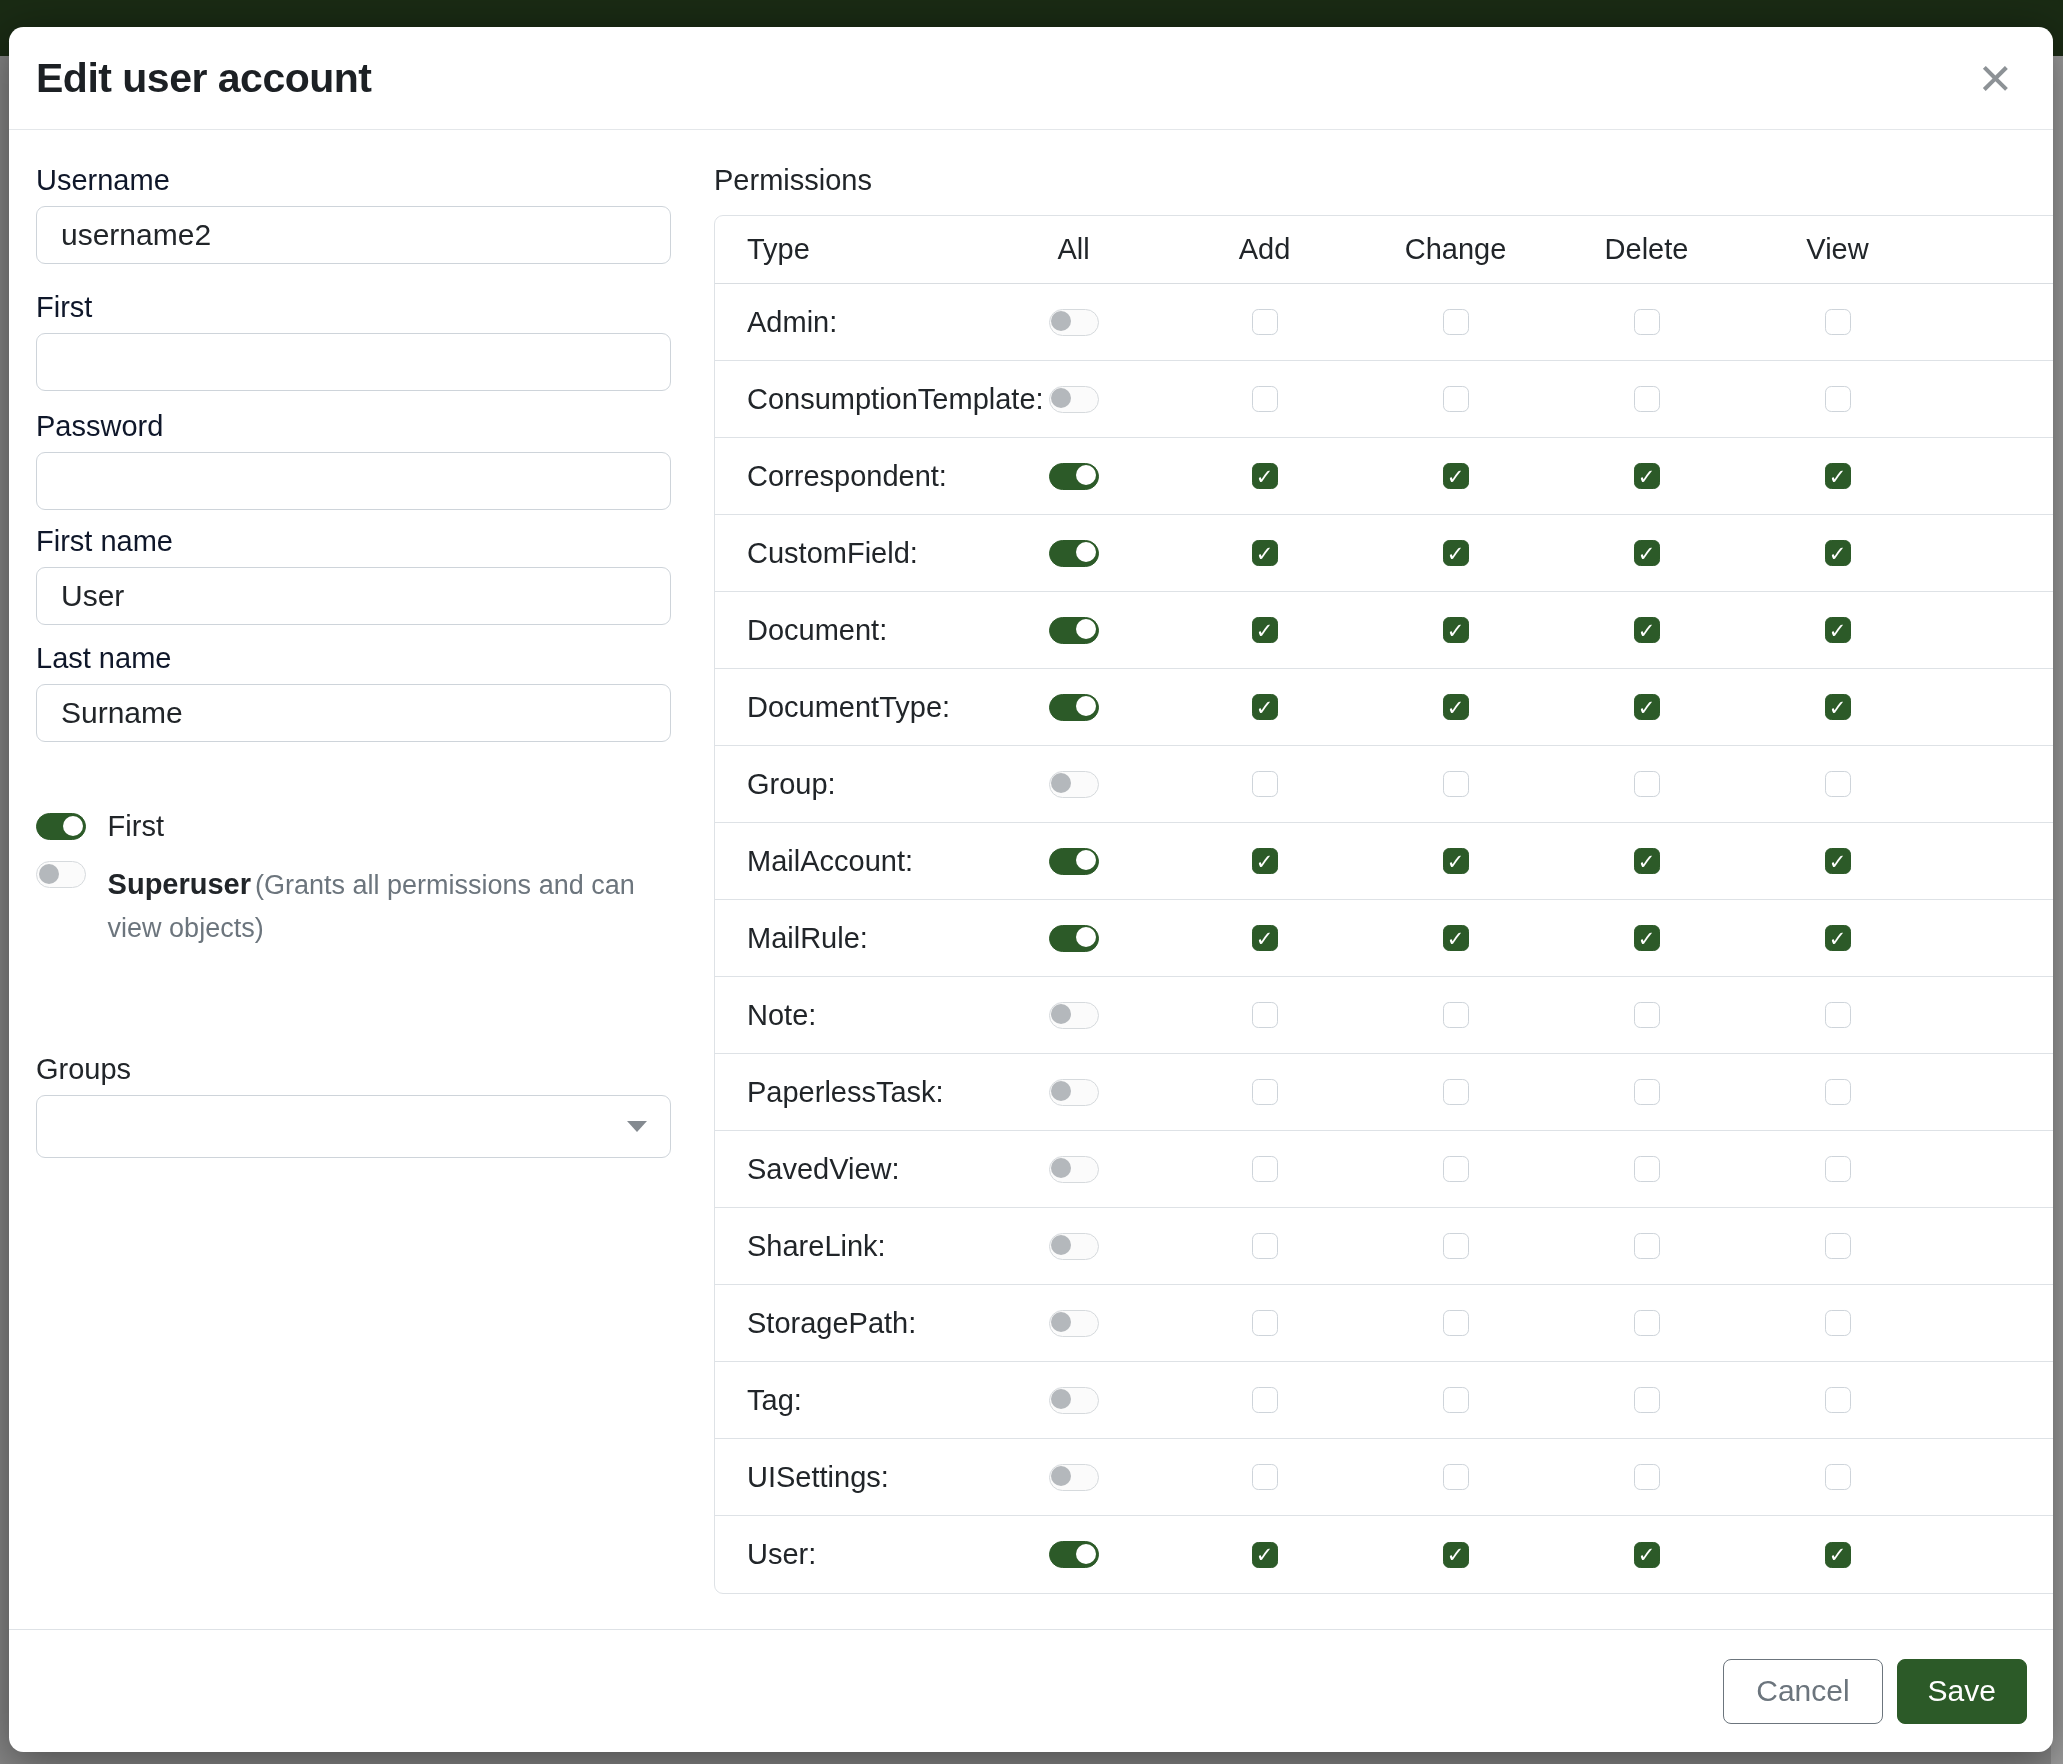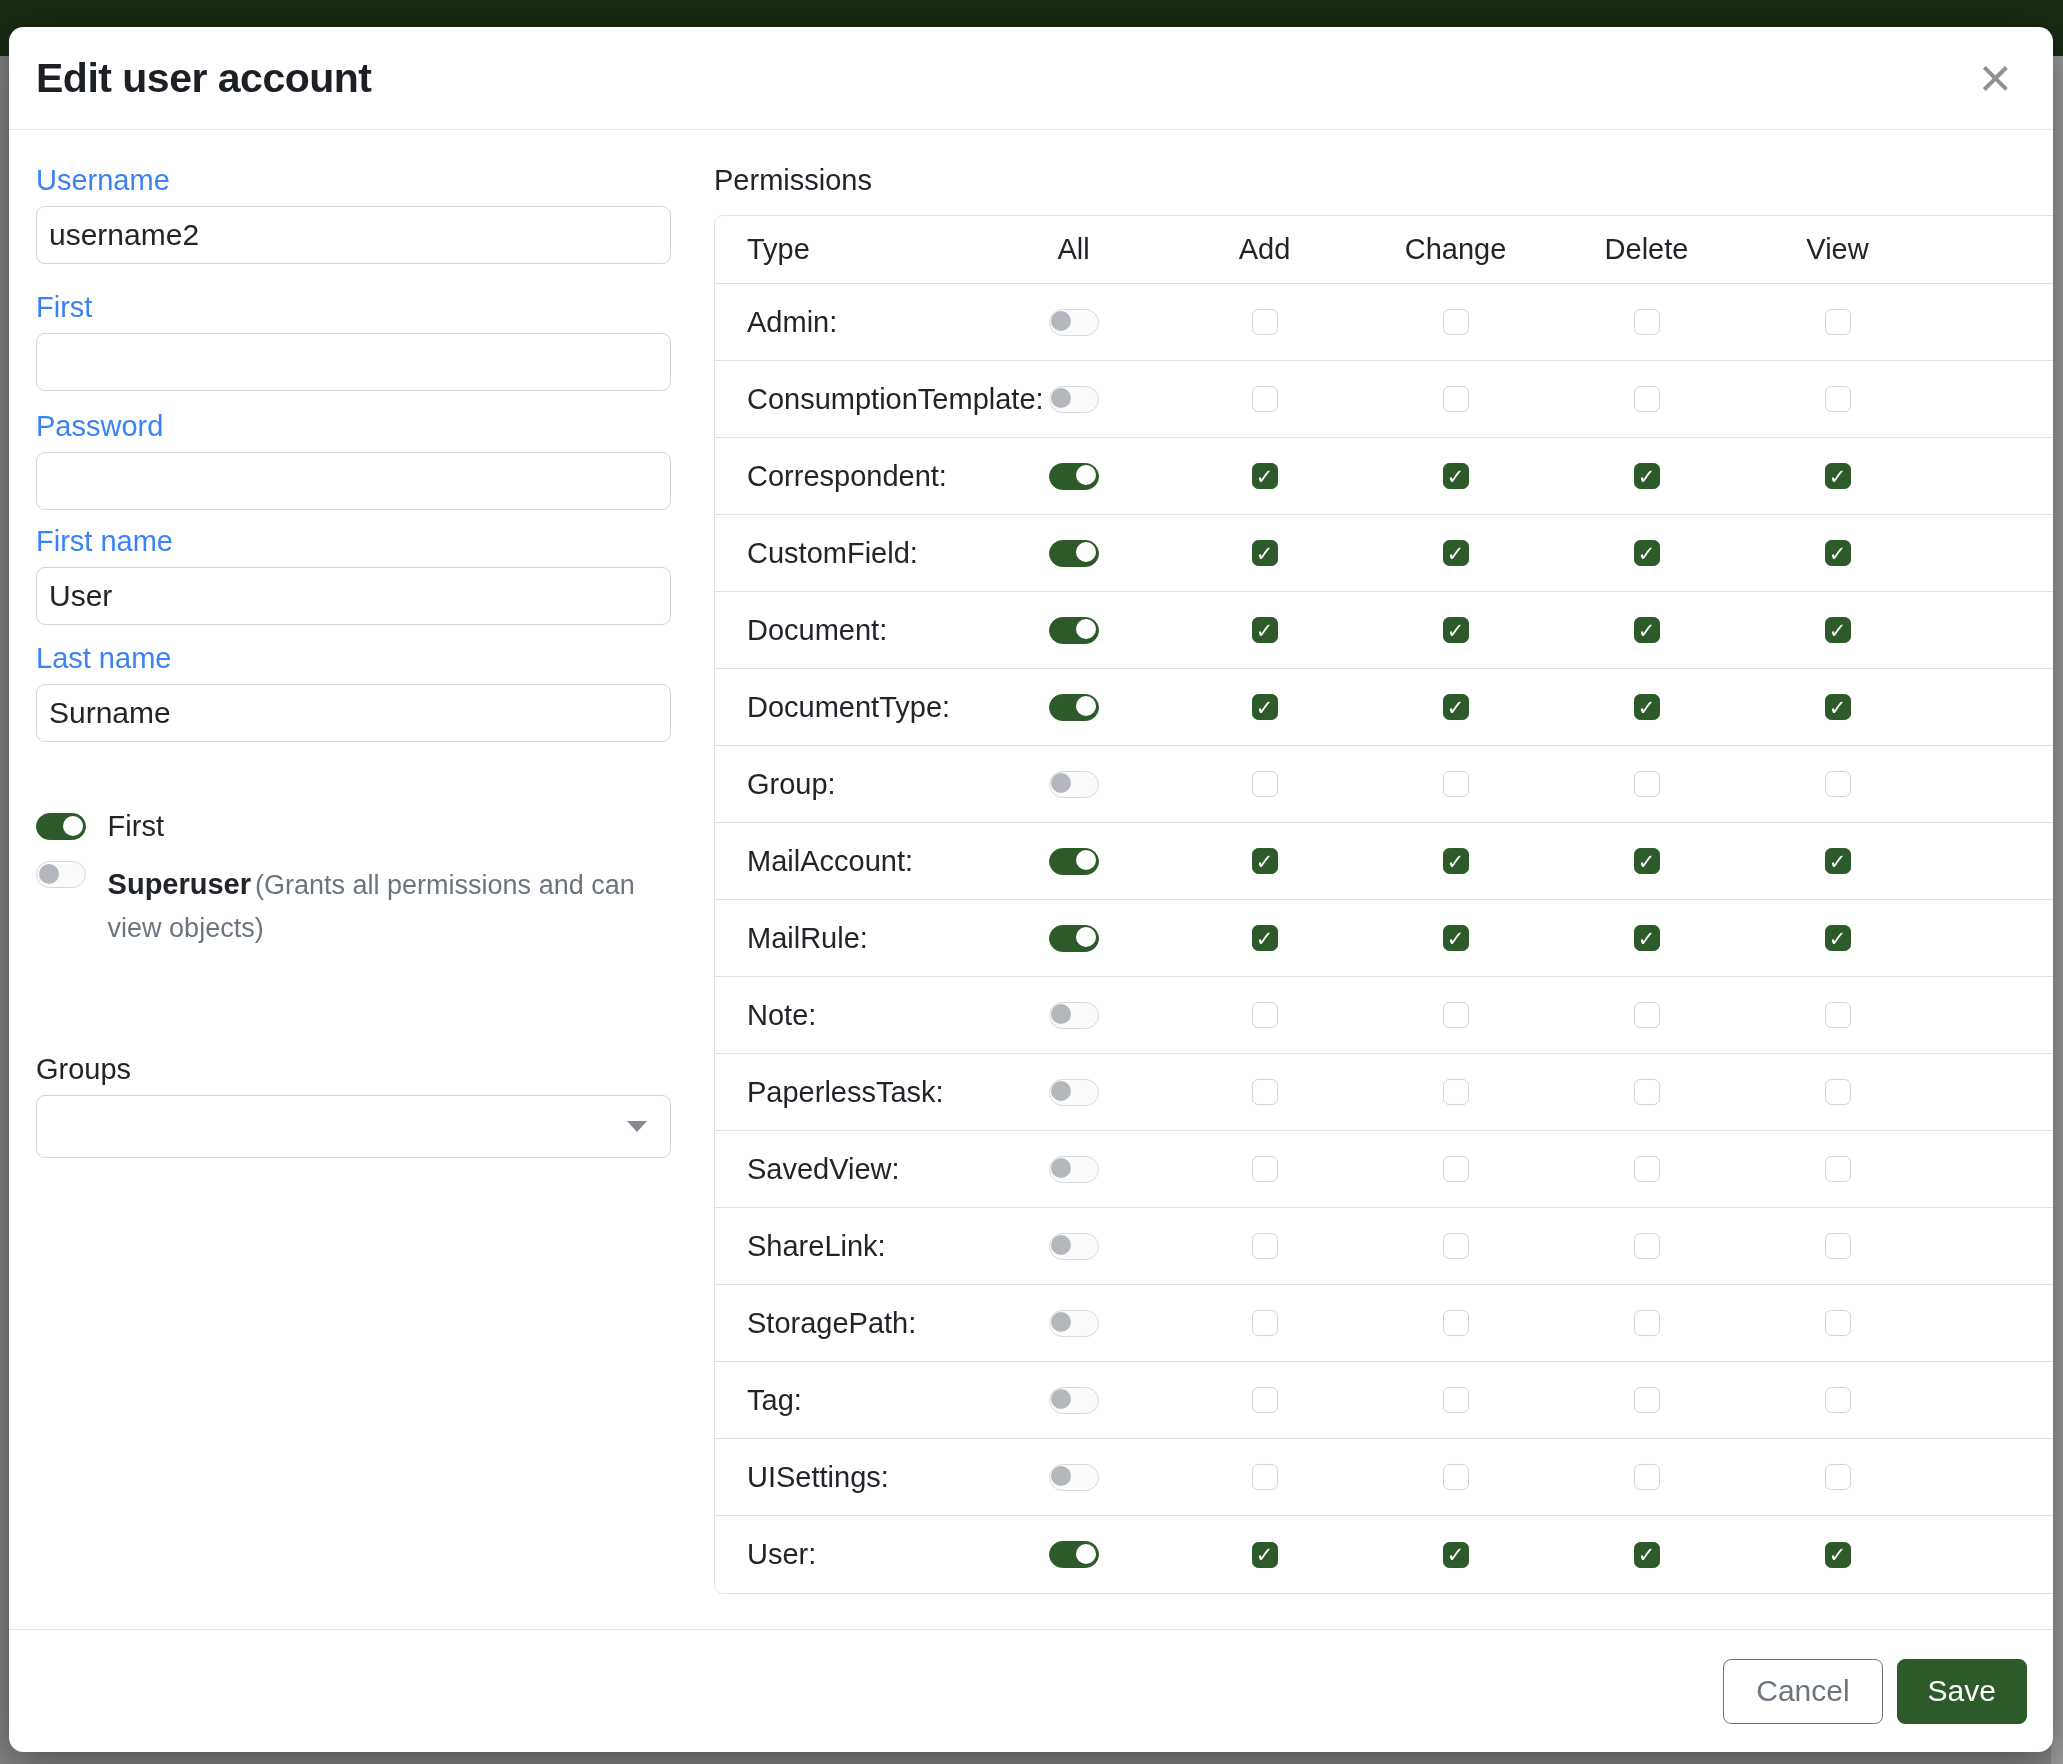--- a/index.html
+++ b/index.html
@@ -30,25 +30,25 @@
   .modal-title { font-size:41px; font-weight:700; letter-spacing:-0.5px; color:#1c2024;text-align:center; }
   .btn-close {
     background:none; border:none; cursor:pointer;
     font-size:56px; line-height:1; color:#8d9296; font-weight:300;
     padding:0 5.4px;
   }
 
   
   .left-col { position:absolute; left:27px; top:103px; width:635px; }
   .fld { position:absolute; left:0; width:635px; }
-  .fld label { display:block; font-size:29px; color:#3b82f6; }
+  .fld label { display:block; font-size:29px; color:#0f172a; }
   .fld .input {
     margin-top:9px; width:635px; height:58px;
     border:1.8px solid #ced4da; border-radius:9px;
-    font-size:30px; color:#212529; padding:0 12px;
+    font-size:30px; color:#212529; padding:0 24px;
     font-family:inherit; background:#fff; outline:none; display:block;
   }
   .fld-username { top:34px; }
   .fld-email    { top:161px; }
   .fld-password { top:280px; }
   .fld-firstname{ top:395px; }
   .fld-lastname { top:512px; }
 
   .toggle-row { position:absolute; left:0; display:flex; align-items:flex-start; gap:21.6px; }
   .toggle-row-active   { top:680px; align-items:center; }

